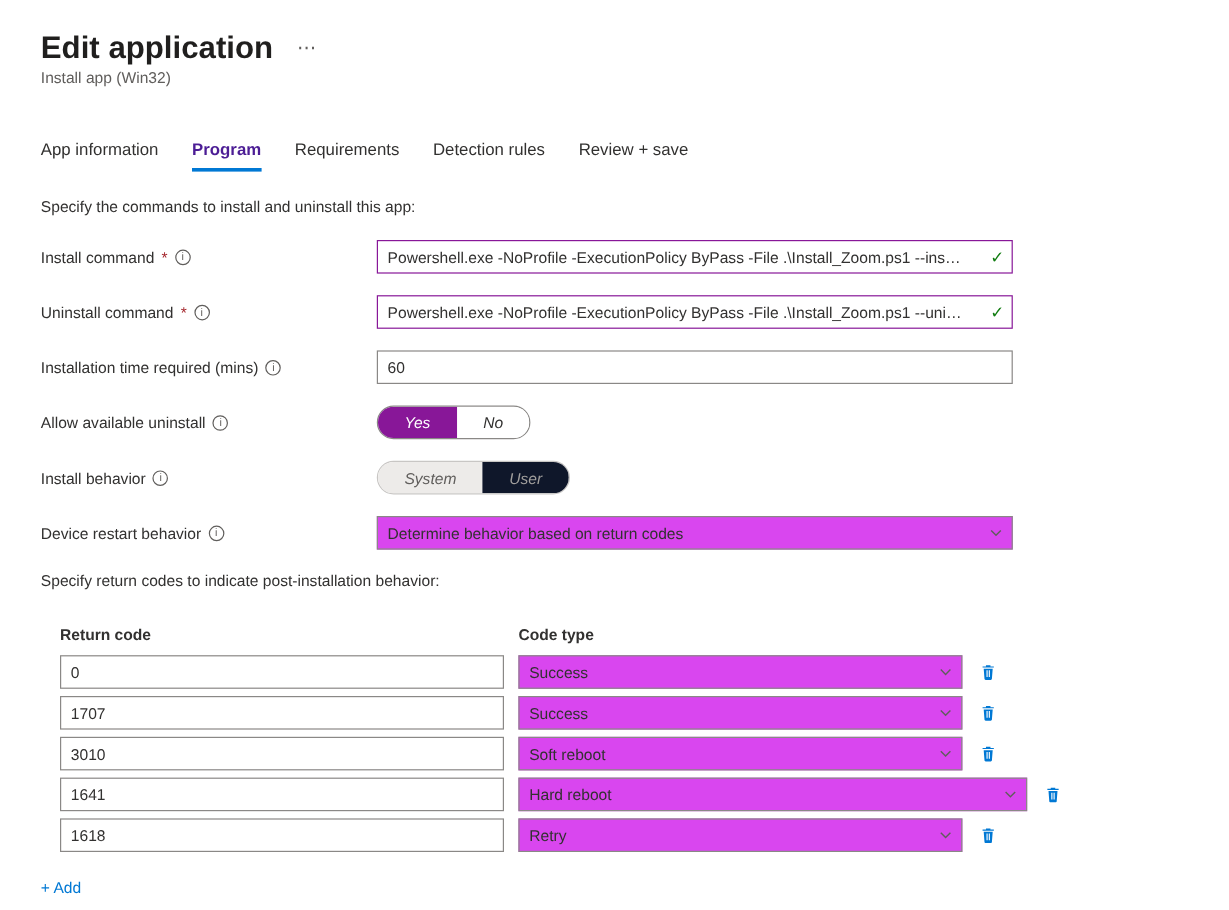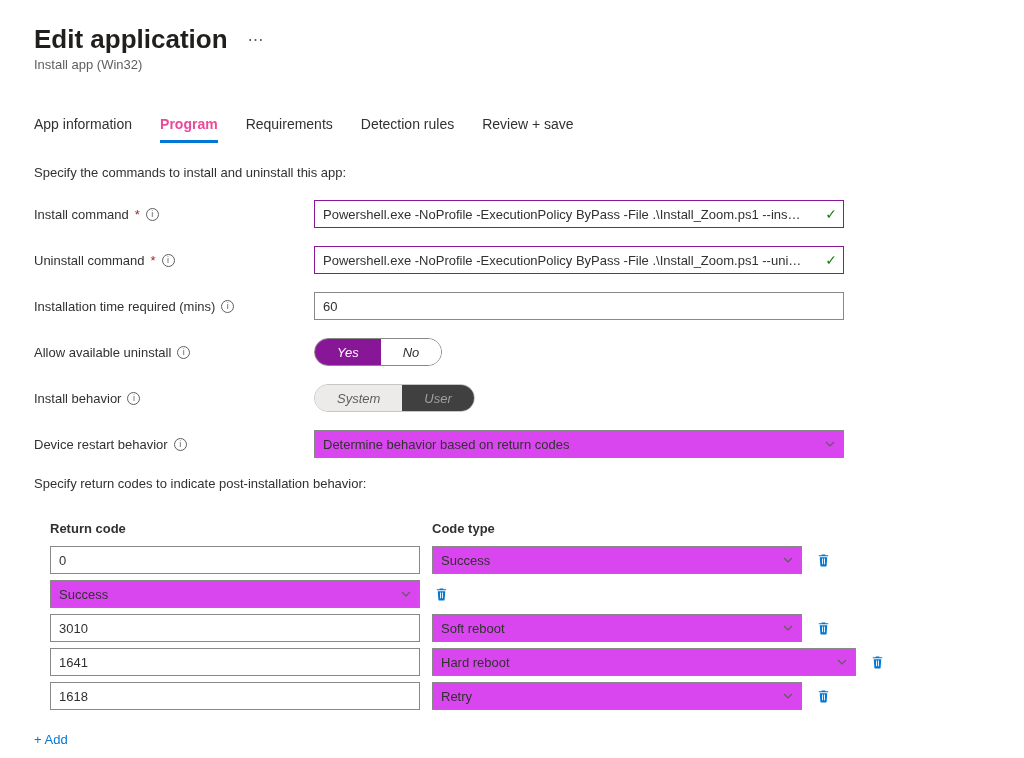--- a/index.html
+++ b/index.html
@@ -20,21 +20,21 @@
     .ellipsis { color:#605e5c; font-size:16px; cursor:pointer; padding:0 4px;}
     .subtitle { color:#605e5c; font-size:13px; margin-bottom: 40px; }
     .tabs { display:flex; gap:28px; border-bottom: none; margin-bottom: 22px;}
     .tab {
       font-size: 14px;
       color:#323130;
       padding: 4px 0 8px 0;
       cursor:pointer;
       border-bottom: 3px solid transparent;
     }
-    .tab.active { font-weight:600; border-bottom-color:#0078d4; color:#ec4899;text-align:center;}
+    .tab.active { font-weight:600; border-bottom-color:#0078d4; color:#4c1d95;text-align:center;}
     .section-text { font-size:13px; color:#323130; margin-bottom: 20px; }
     .form-row { display:flex; align-items:center; margin-bottom: 18px; }
     .label-col { width: 280px; display:flex; align-items:center; gap:6px; font-size:13px;}
     .req { color:#a4262c; }
     .info-icon {
       width:13px; height:13px; border:1px solid #605e5c; border-radius:50%;
       display:inline-flex; align-items:center; justify-content:center;
       font-size:9px; color:#605e5c; cursor:default;
     }
     .input-col { flex:0 0 530px; }
@@ -54,21 +54,21 @@
     }
     .pill-group {
       display:inline-flex; border:1px solid #8a8886; border-radius:16px; overflow:hidden; height:28px;
     }
     .pill {
       padding: 0 22px; font-size:13px; display:flex; align-items:center; cursor:pointer;
       color:#323130; background:#fff; border:none;font-style:italic;
     }
     .pill.selected { background:#881798; color:#fff; }
     .pill-group.disabled { opacity:1; border-color:#c8c6c4; }
-    .pill-group.disabled .pill { color:#a19f9d; cursor:default; background:#404040;}
+    .pill-group.disabled .pill { color:#a19f9d; cursor:default; background:#0f172a;}
     .pill-group.disabled .pill.selected { background:#edebe9; color:#605e5c;}
     .select-wrap { position:relative; }
     .select {
       width:100%; height:28px; border:1px solid #8a8886; padding:0 28px 0 8px;
       font-size:13px; background:#d946ef; appearance:none; -webkit-appearance:none;
       font-family:inherit; color:#323130; cursor:pointer;
     }
     .chev {
       position:absolute; right:8px; top:50%; transform:translateY(-50%);
       pointer-events:none; color:#605e5c;
@@ -221,20 +221,21 @@
         <div class="select-wrap" style="width:370px;"><select class="select"><option>Success</option></select><svg class="chev" width="12" height="12" viewBox="0 0 12 12">
             <path d="M2 4 L6 8 L10 4" stroke="#605e5c" stroke-width="1.2" fill="none"></path>
           </svg></div>
         <button class="delete-btn">
           <svg class="trash-icon" viewBox="0 0 16 16">
             <path d="M6 2h4v1h3v1H3V3h3V2zm-2 3h8l-.7 9c-.05.55-.5 1-1.05 1H5.75c-.55 0-1-.45-1.05-1L4 5zm2.5 1.5v6h1v-6h-1zm2 0v6h1v-6h-1z" fill="#0078d4"></path>
           </svg>
         </button>
       </div>
       <div class="table-row">
+        <input class="text-input" value="1707" style="">
         <div class="select-wrap" style="width:370px;"><select class="select"><option>Success</option></select><svg class="chev" width="12" height="12" viewBox="0 0 12 12">
             <path d="M2 4 L6 8 L10 4" stroke="#605e5c" stroke-width="1.2" fill="none"></path>
           </svg></div>
         <button class="delete-btn">
           <svg class="trash-icon" viewBox="0 0 16 16">
             <path d="M6 2h4v1h3v1H3V3h3V2zm-2 3h8l-.7 9c-.05.55-.5 1-1.05 1H5.75c-.55 0-1-.45-1.05-1L4 5zm2.5 1.5v6h1v-6h-1zm2 0v6h1v-6h-1z" fill="#0078d4"></path>
           </svg>
         </button>
       </div>
       <div class="table-row">

